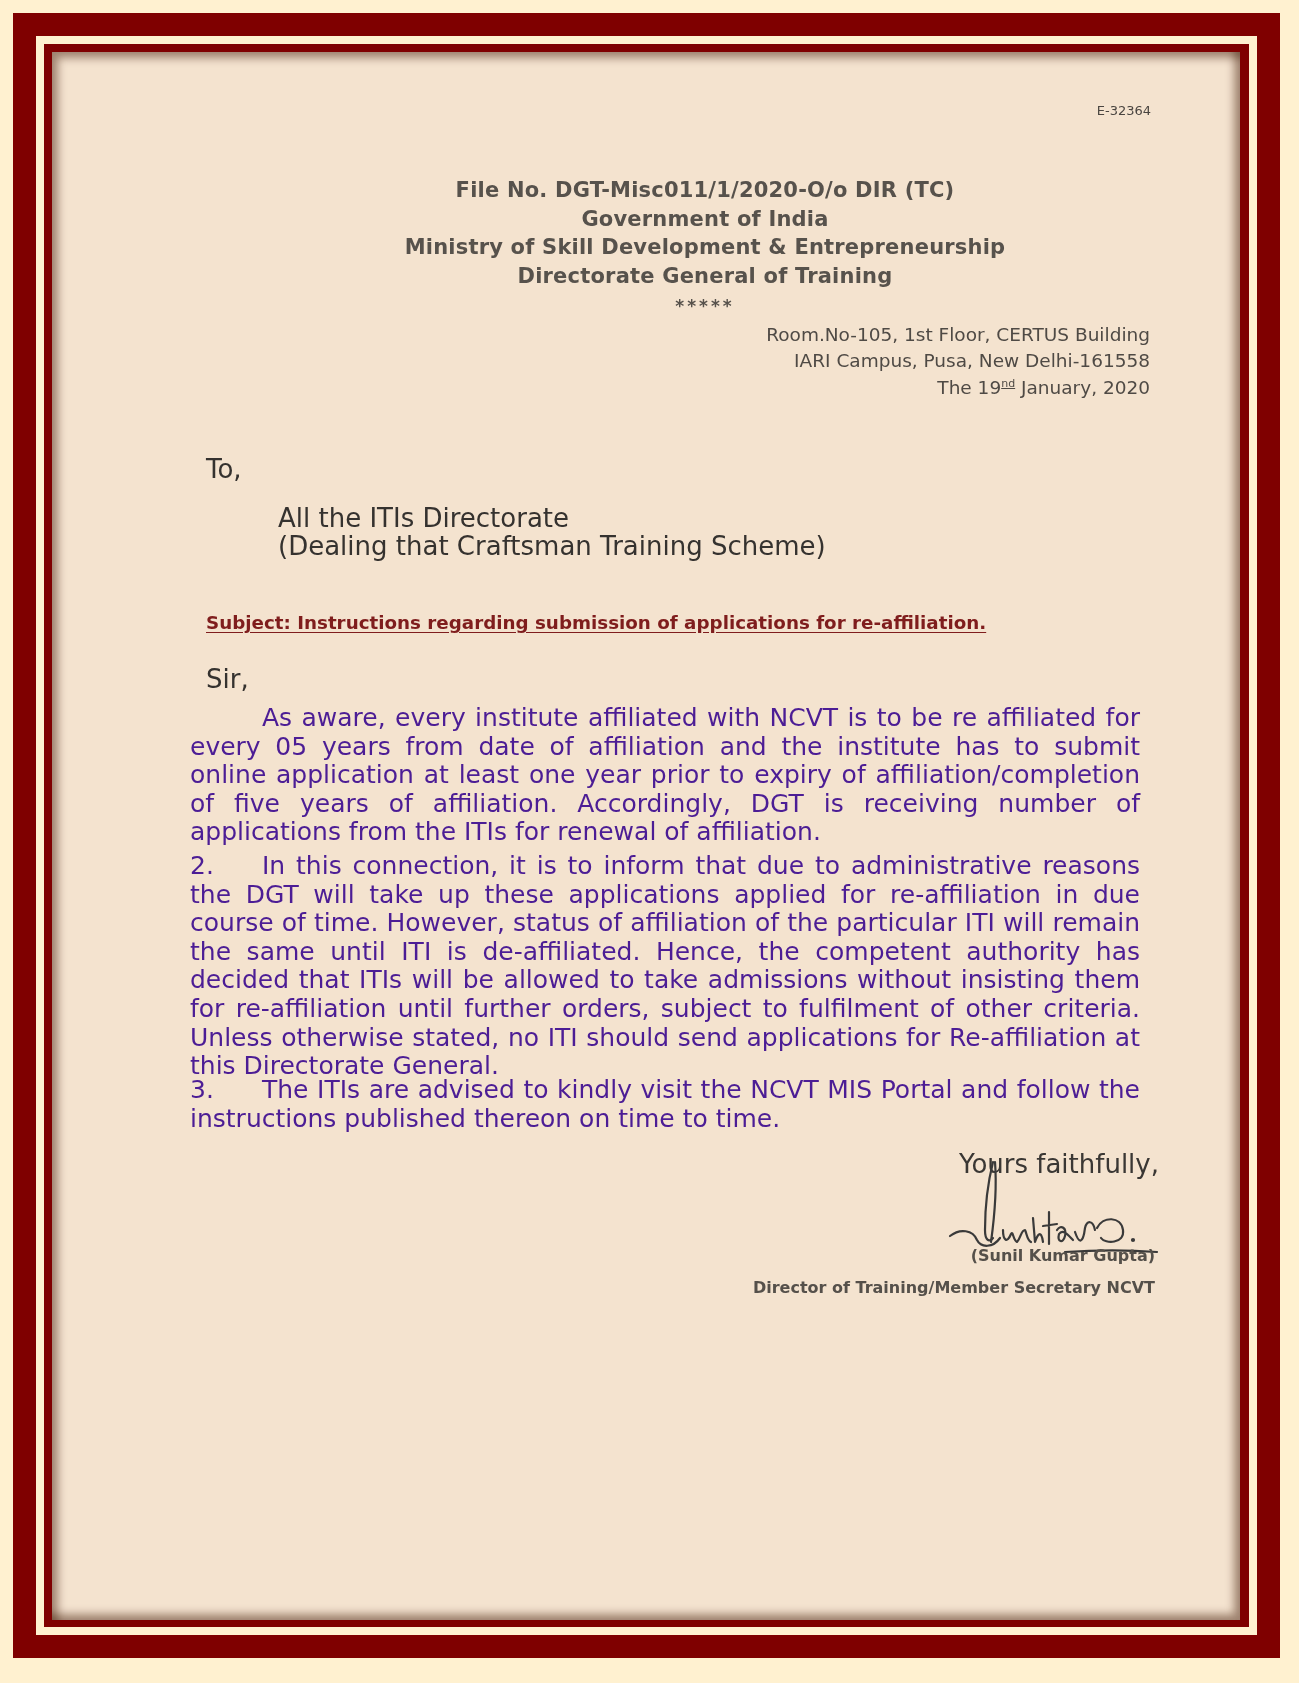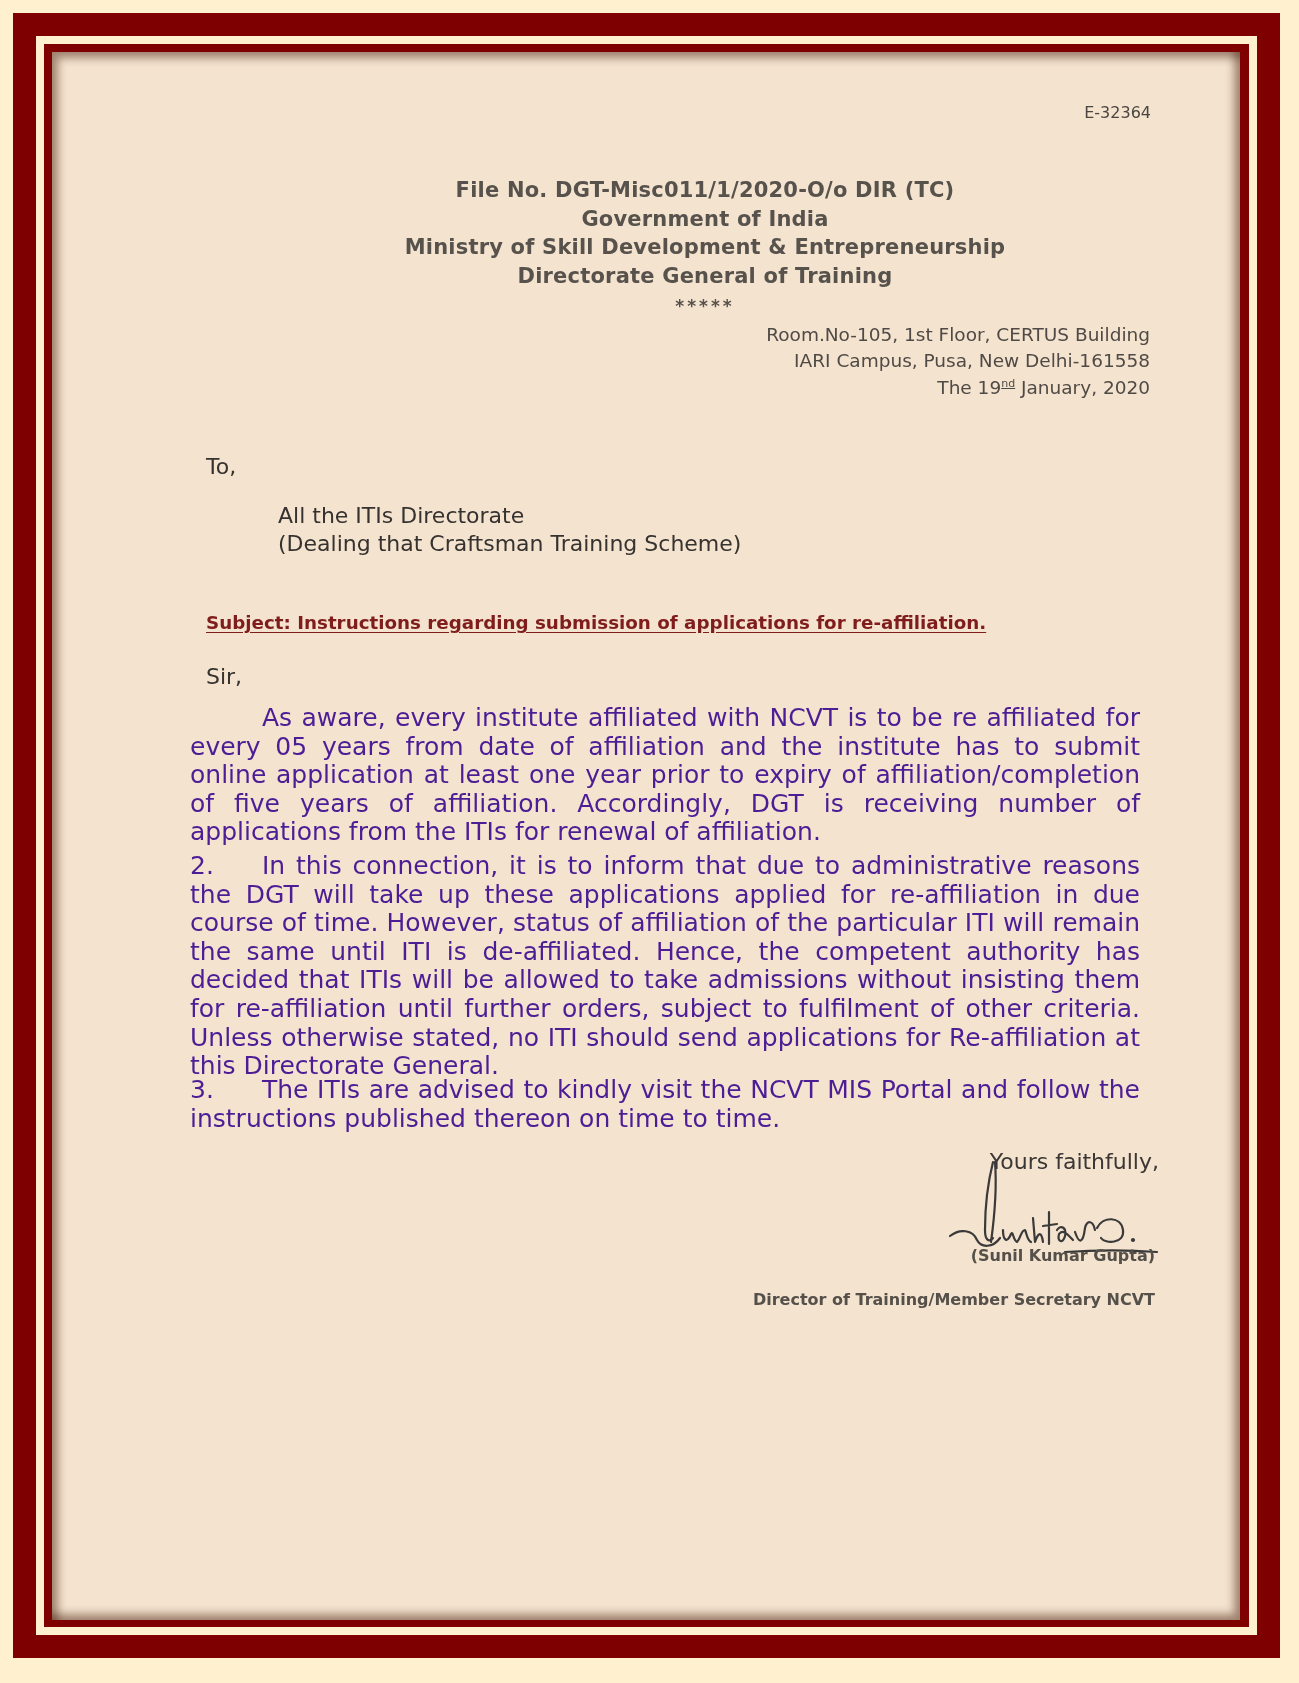--- a/index.html
+++ b/index.html
@@ -28,33 +28,33 @@
   }
   .paper {
     position: absolute;
     left: 52px; top: 52px; width: 1188px; height: 1568px;
     background: #f4e3cf;
     box-shadow: inset 6px 6px 8px rgba(60,20,0,0.45), inset -6px -6px 8px rgba(60,20,0,0.45);
   }
   .abs { position: absolute; white-space: nowrap; }
   .ref {
     right: 148px; top: 103px;
-    font-size: 16px; color: #4a4540;
+    font-size: 13px; color: #4a4540;
   }
   .hdr {
     left: 0; width: 1410px; text-align: center;
     font-weight: bold; font-size: 21px; color: #57524c;
     letter-spacing: 0.2px;
   }
   .addr {
     right: 149px;
     font-size: 18.5px; color: #4f4a45; text-align: right;
   }
   .addr sup { font-size: 11px; vertical-align: 7px; text-decoration: underline; }
-  .txt { font-size: 22px; color: #35322f; }
+  .txt { font-size: 26px; color: #35322f; }
   .para {
     position: absolute; left: 190px; width: 950px;
     font-size: 25px; line-height: 28.6px; color: #4c1d95;
     text-align: justify;
   }
   .para .ind { display: inline-block; width: 72px; }
   .subject {
     left: 206px; top: 612px;
     font-weight: bold; font-size: 18.3px; text-decoration: underline;
     text-underline-offset: 3px; color: #7f1d1d;
@@ -116,13 +116,13 @@
     <path d="M104 54 L104 86 M98 68 L112 66"></path>
     <path d="M112 72 C116 66, 122 70, 120 78 C118 86, 112 84, 114 76 C118 70, 124 78, 128 82"></path>
     <path d="M130 74 C134 86, 138 86, 140 70 C142 62, 148 62, 150 72"></path>
     <path d="M152 70 C158 58, 176 58, 178 72 C180 86, 160 86, 156 80"></path>
     <path d="M120 94 C150 92, 185 92, 212 94"></path>
     <circle cx="188" cy="82" r="1" fill="#3a3a3a"></circle>
   </g>
 </svg>
 
 <div class="abs sig-name" style="top:1246px;">(Sunil Kumar Gupta)</div>
-<div class="abs sig-title" style="top:1278px;margin-top:12px;">Director of Training/Member Secretary NCVT</div>
+<div class="abs sig-title" style="top:1278px;">Director of Training/Member Secretary NCVT</div>
 
 </body></html>

